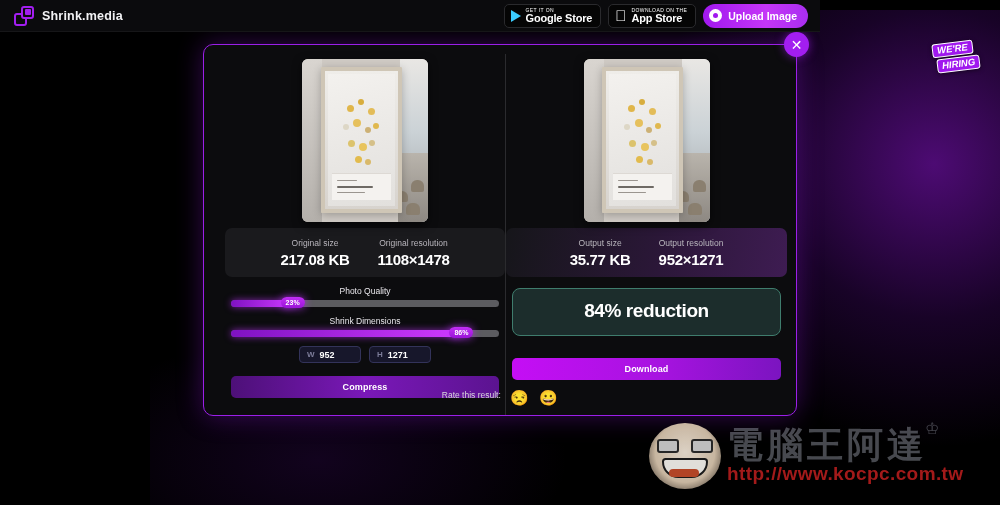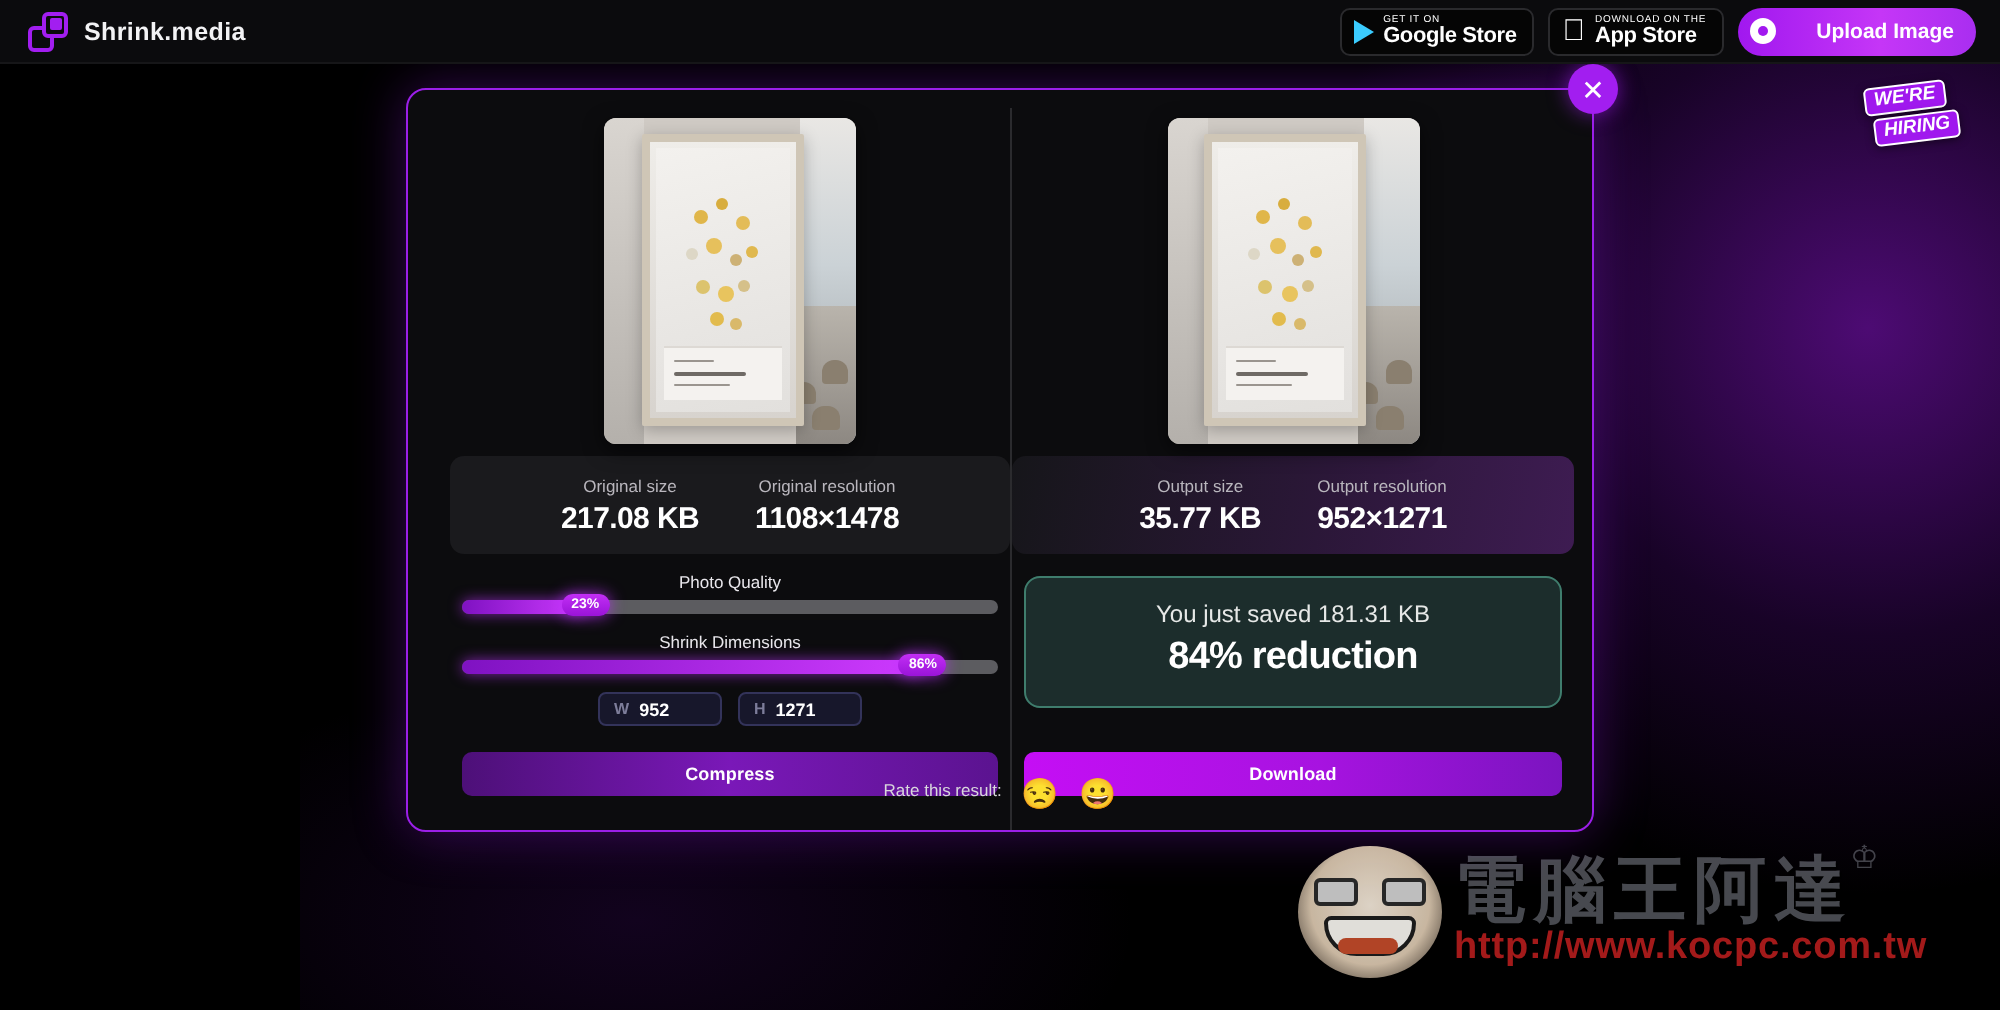--- a/index.html
+++ b/index.html
@@ -6,21 +6,21 @@
   html, body {
     width: 1000px; height: 505px;
     background: #0a0a0a;
     font-family: "Liberation Sans", sans-serif;
     overflow: hidden;
   }
   #app { position: relative; width: 1000px; height: 505px; background: #000; overflow: hidden; }
 
   
   .navbar {
-    position: absolute; top: 0; left: 0; width: 1000px; height: 32px;
+    position: absolute; top: 0; left: 0; width: 820px; height: 32px;
     background: #0b0b0d;
     display: flex; align-items: center; justify-content: space-between;
     padding: 0 8px; z-index: 40;
     border-bottom: 1px solid #161618;
   }
   .brand { display: flex; align-items: center; gap: 8px; padding-left: 6px; }
   .brand-logo { width: 20px; height: 20px; position: relative; }
   .brand-logo .sq-a {
     position: absolute; left: 0; bottom: 0; width: 13px; height: 13px;
     border: 2px solid #a21ef0; border-radius: 3px;
@@ -48,21 +48,21 @@
     filter: drop-shadow(0 0 0 #000);
   }
   .store-badge .apple { font-size: 15px; line-height: 1; }
   .store-badge .txt { display: flex; flex-direction: column; line-height: 1; }
   .store-badge .txt .small { font-size: 5px; letter-spacing: .4px; text-transform: uppercase; }
   .store-badge .txt .big { font-size: 11px; font-weight: 700; letter-spacing: -.2px; }
 
   .upload-btn {
     height: 24px; border-radius: 13px; padding: 0 11px 0 6px;
     background: linear-gradient(90deg,#a118ef 0%,#c536f7 60%,#a92ef0 100%);
-    display: flex; align-items: center; gap: 20px; color: #fff;
+    display: flex; align-items: center; gap: 6px; color: #fff;
     font-size: 10.5px; font-weight: 700; border: none; cursor: pointer; justify-content: center;
   }
   .upload-btn .circ {
     width: 13px; height: 13px; border-radius: 50%; background: #fff;
     display: flex; align-items: center; justify-content: center;
   }
   .upload-btn .circ i {
     width: 5px; height: 5px; border-radius: 50%; background: #a118ef; display: block;
   }
 
@@ -428,21 +428,20 @@
             </div>
             <div class="stat">
               <div class="lbl">Output resolution</div>
               <div class="val">952×1271</div>
             </div>
           </div>
         </div>
 
         <div style="width:100%;padding:0 6px;">
           <div class="saved-box">
-            <div class="line1">You just saved 181.31 KB</div>
             <div class="line2">84% reduction</div>
           </div>
         </div>
 
         <div class="action-wrap" style="margin-top:22px;">
           <button class="btn download">Download</button>
         </div>
       </div>
     </div>
 

